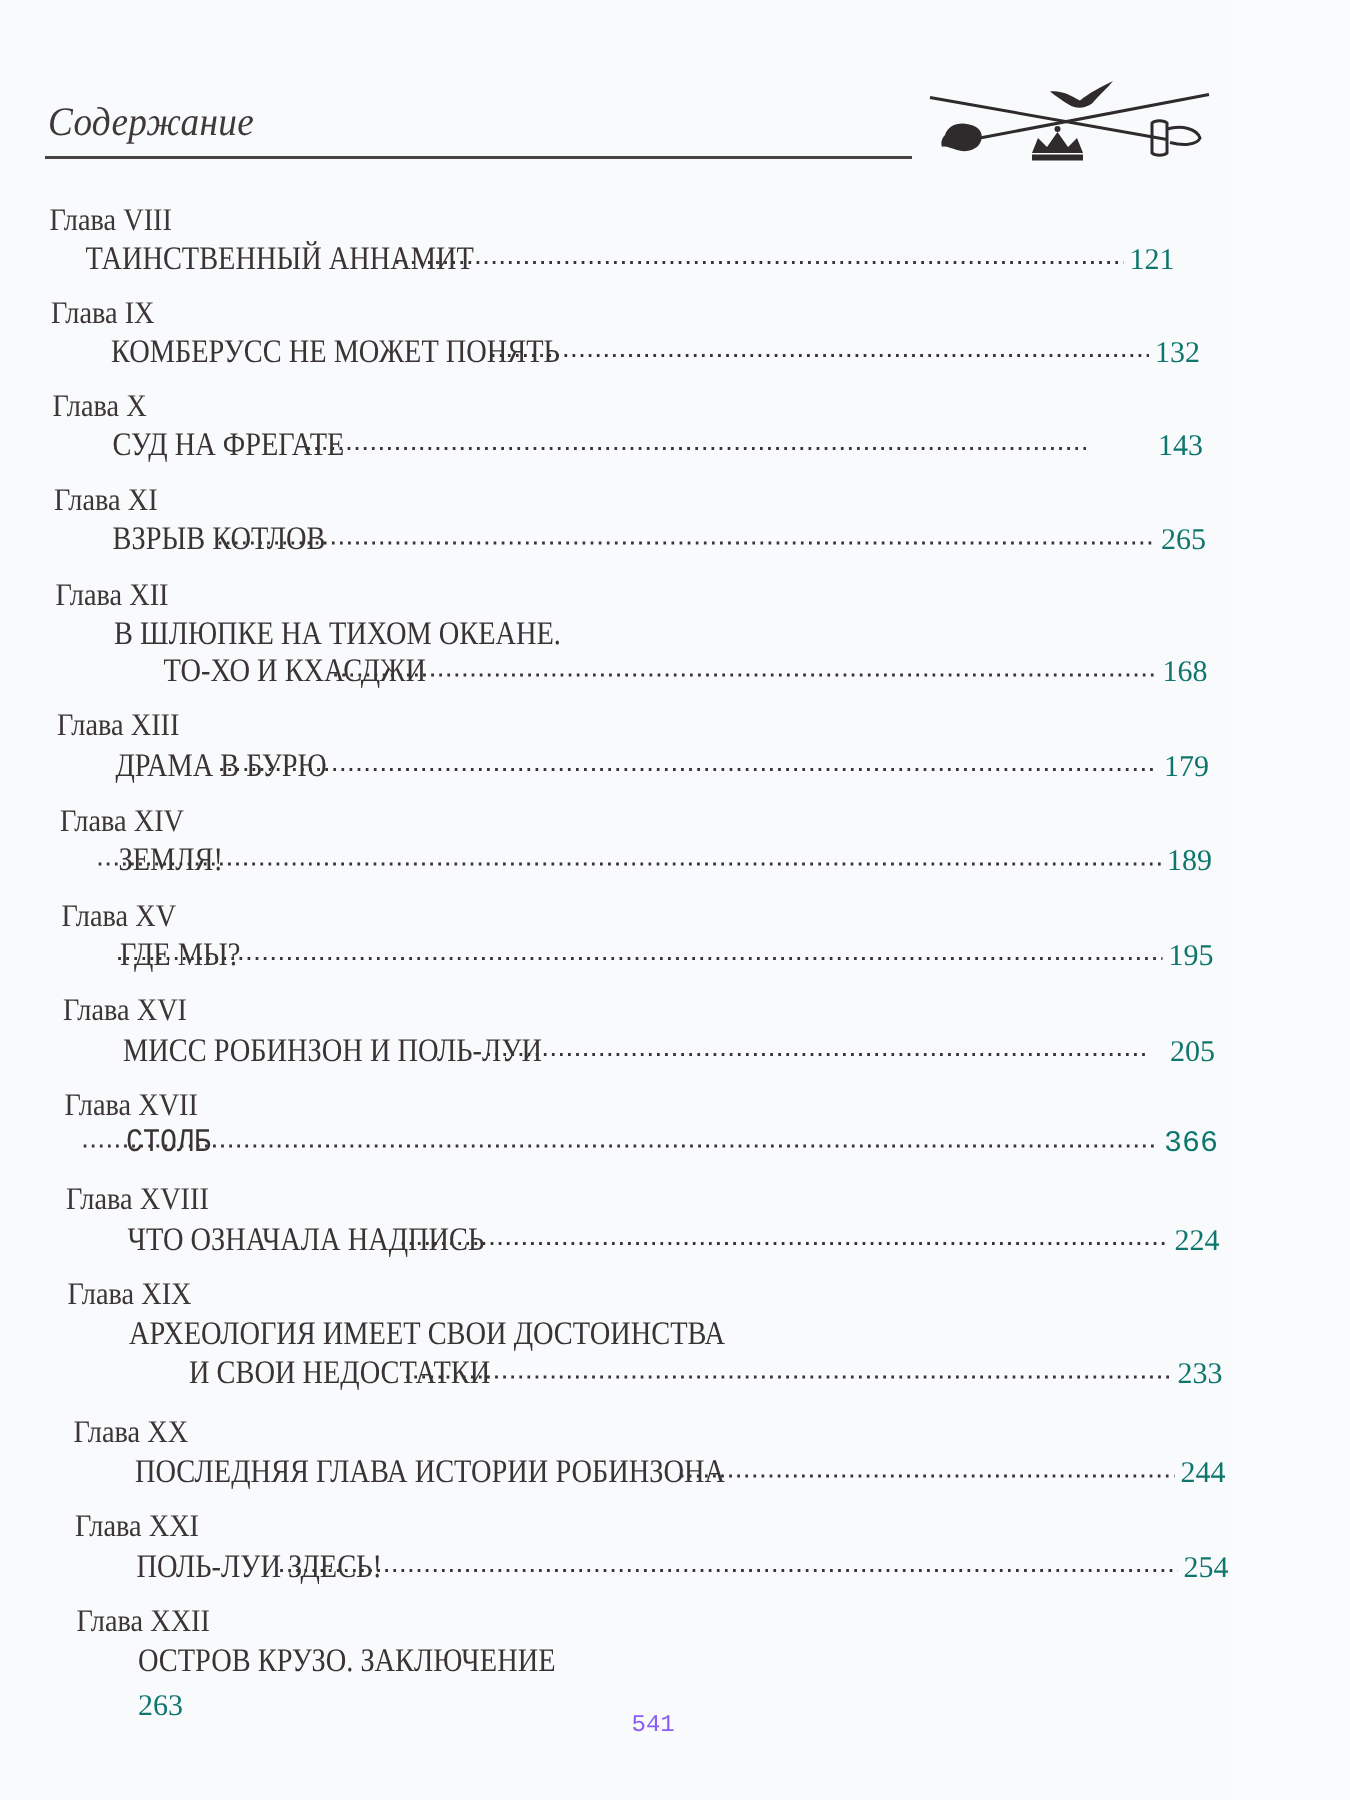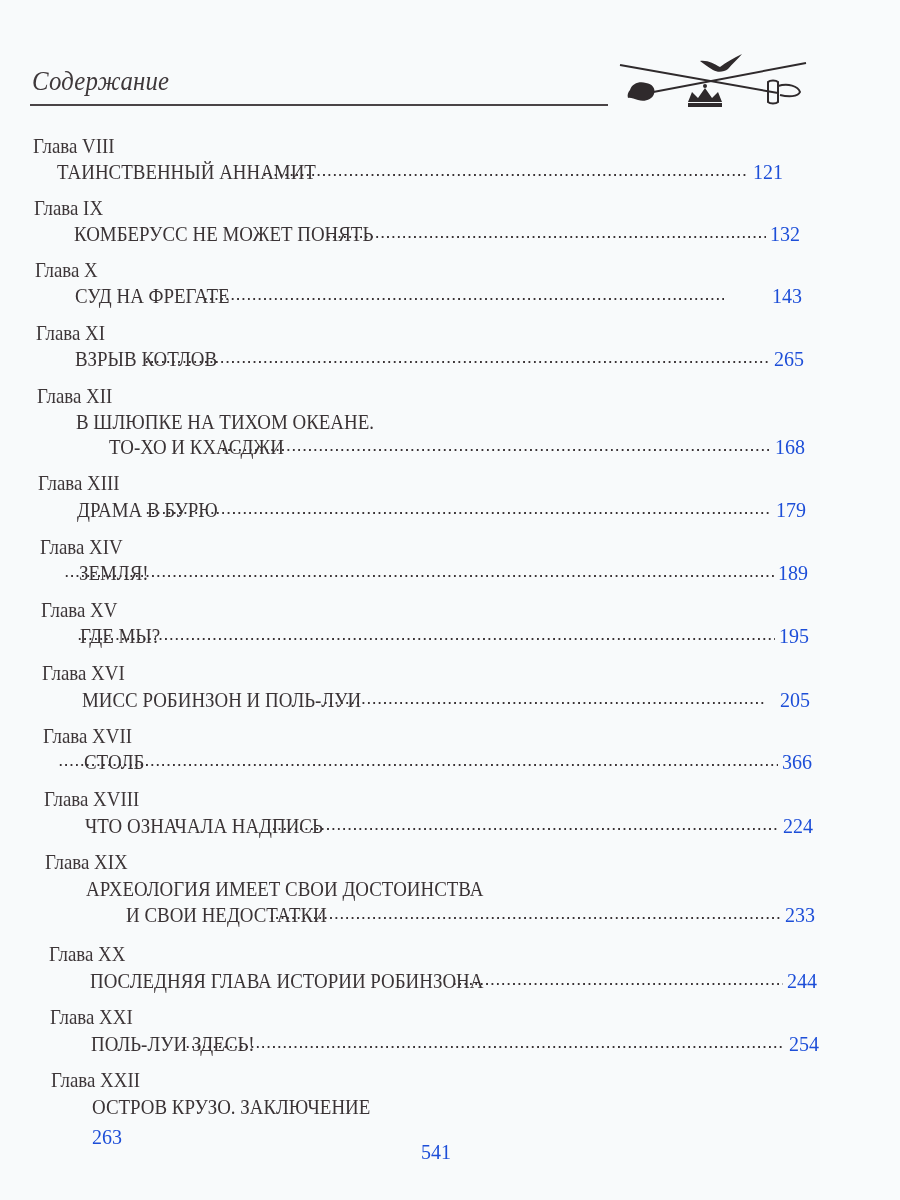--- a/index.html
+++ b/index.html
@@ -82,37 +82,37 @@
       background-image: radial-gradient(circle, #3a3335 0.9px, transparent 1.1px);
       background-size: 5.4px 2px;
       background-repeat: repeat-x;
       align-self: flex-end;
       position: relative;
       bottom: 5px;
     }
     .page-num {
       flex: 0 0 auto;
       font-size: 20px;
-      color: #1d4ed8;
+      color: #0f766e;
     }
     .entry-sub {
       position: absolute;
       font-size: 22px;
       white-space: nowrap;
       color: #3a3335;
       transform: scaleX(0.86);
       transform-origin: left center;
     }
     .folio {
       position: absolute;
       left: 421px;
       top: 1141px;
-      font-size: 20px;
-      color: #1d4ed8;
-      font-family: Liberation Serif, serif;
+      font-size: 16px;
+      color: #8b5cf6;
+      font-family: Liberation Mono, monospace;
     }
   </style>
 </head>
 <body>
 
 <div class="page">
 
   <div class="running-head">Содержание</div>
   <div class="head-rule"></div>
 
@@ -194,21 +194,21 @@
     </div>
 
     <div class="chapter-label" style="left:42px; top:661px;">Глава XVI</div>
     <div class="entry-line" style="left:82px; top:687px; width:728px;gap:12px;">
       <span class="entry-title">МИСС РОБИНЗОН И ПОЛЬ-ЛУИ</span>
       <span class="leader"></span>
       <span class="page-num">205</span>
     </div>
 
     <div class="chapter-label" style="left:43px; top:724px;">Глава XVII</div>
-    <div class="entry-line" style="left:84px; top:749px; width:728px;">
+    <div class="entry-line" style="left:84px; top:749px; width:728px;font-family:Liberation Mono, monospace;">
       <span class="entry-title">СТОЛБ</span>
       <span class="leader"></span>
       <span class="page-num">366</span>
     </div>
 
     <div class="chapter-label" style="left:44px; top:787px;">Глава XVIII</div>
     <div class="entry-line" style="left:85px; top:813px; width:728px;">
       <span class="entry-title">ЧТО ОЗНАЧАЛА НАДПИСЬ</span>
       <span class="leader"></span>
       <span class="page-num">224</span>

